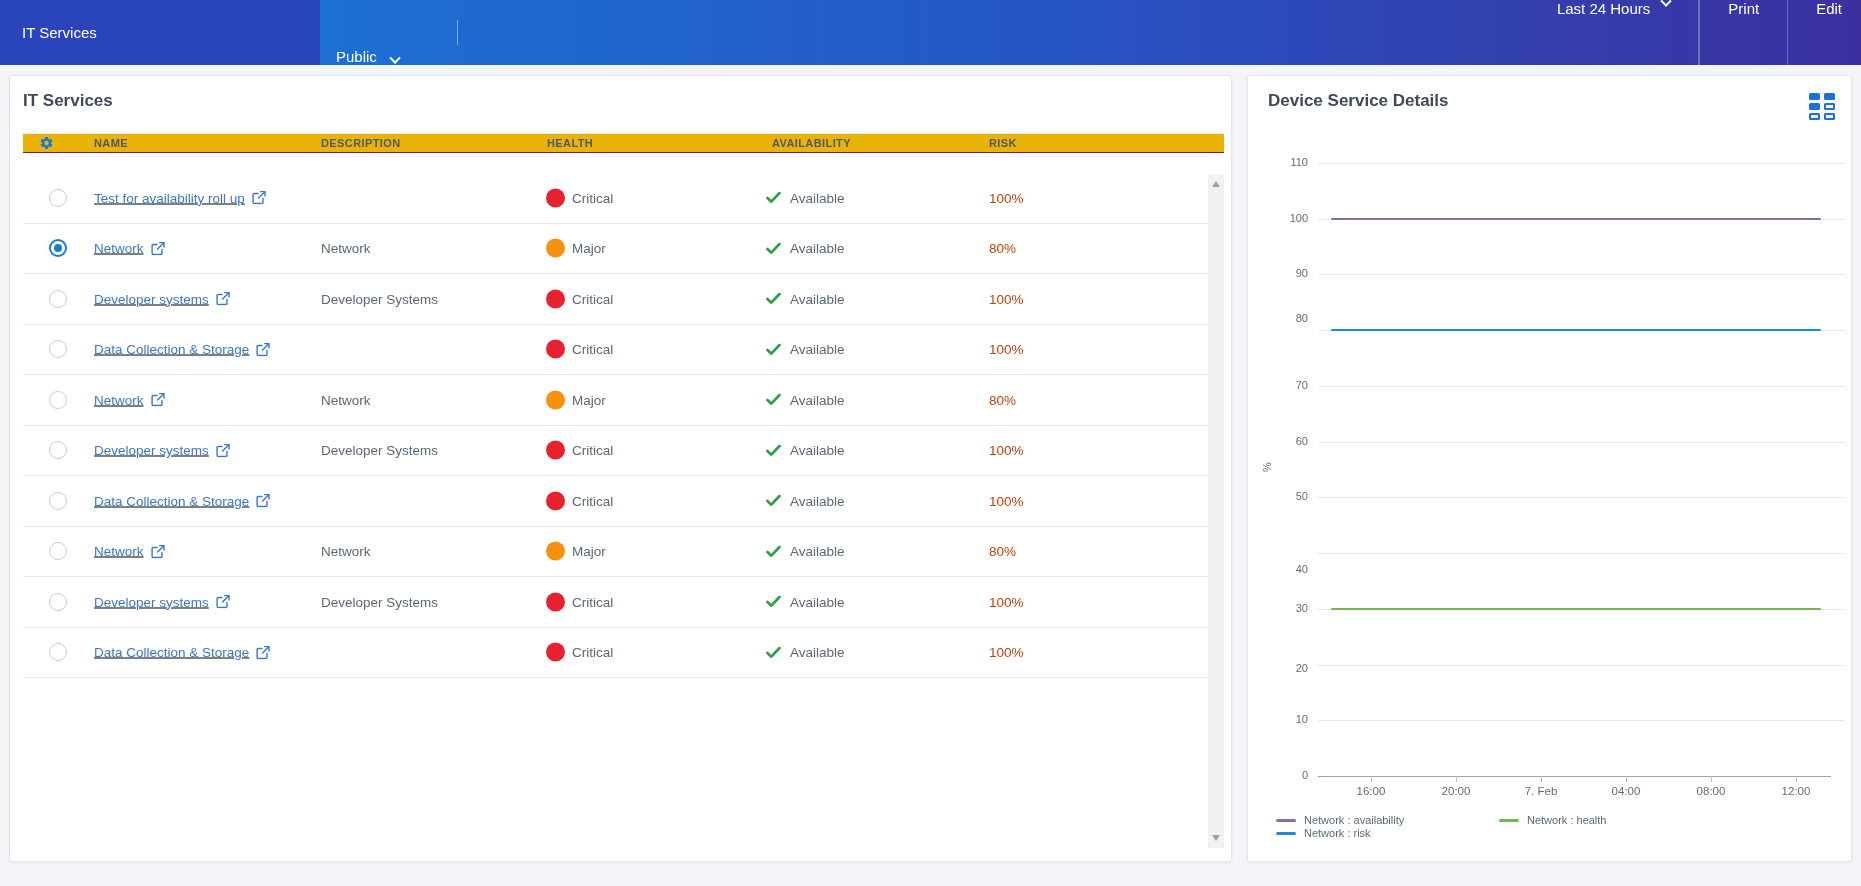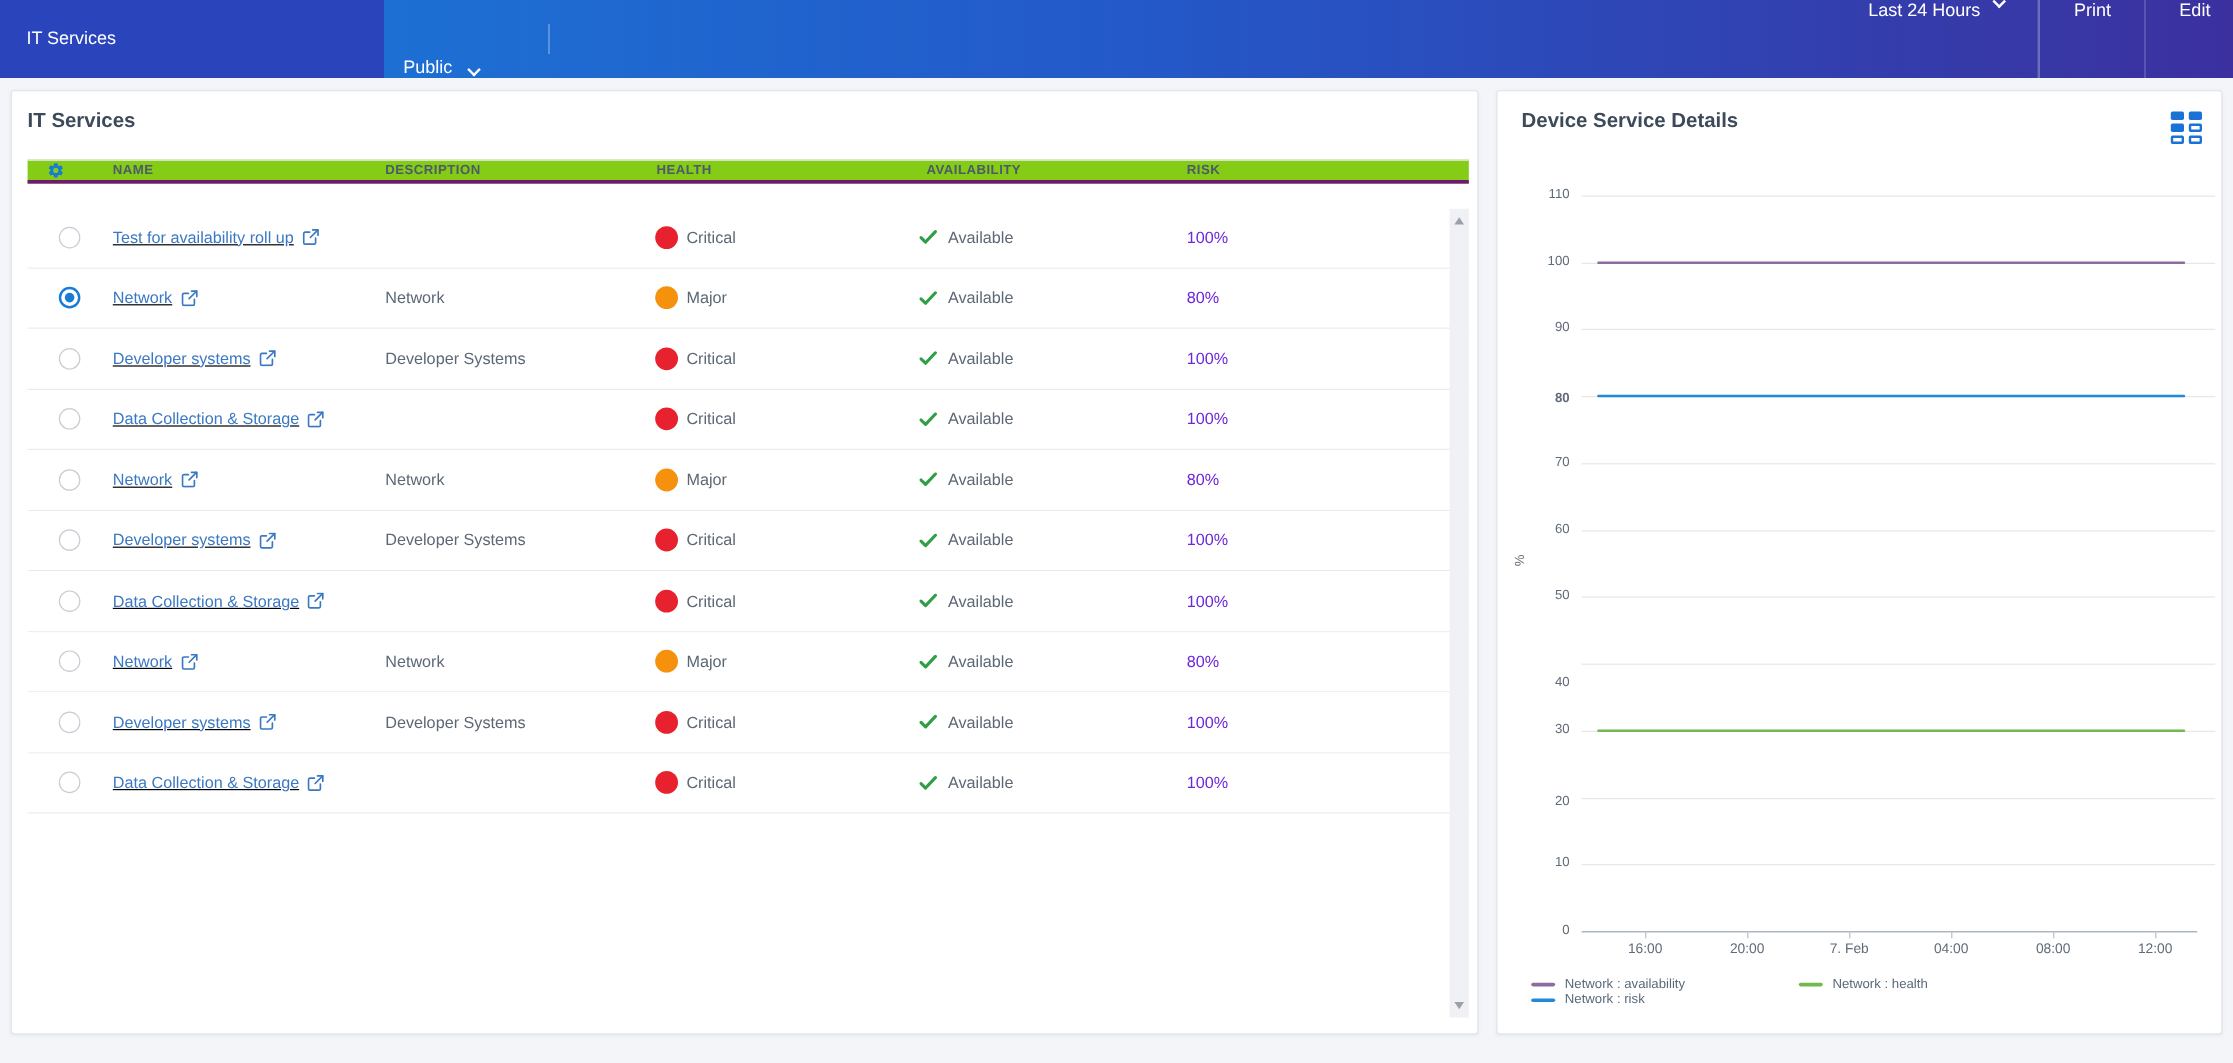--- a/index.html
+++ b/index.html
@@ -22,41 +22,41 @@
   .tb-div { width:1px; height:65px; background:rgba(255,255,255,.28); }
 
   
   .card { position:absolute; background:#fff; border:1px solid #e2e5ea; border-radius:3px;
     box-shadow:0 1px 3px rgba(40,50,70,.06); }
   .card-services { left:9px; top:75px; width:1223px; height:787px; }
   .card-details  { left:1247px; top:75px; width:605px; height:787px; }
   .panel-title { position:absolute; font-size:17px; color:#3d4a5a; }
 
   
-  .tbl-head { position:absolute; left:13px; top:57px; width:1201px; height:20px; background:#84cc16;
-    border-top:1px solid #e6e8ec; border-bottom:3px solid #701a75; }
+  .tbl-head { position:absolute; left:13px; top:57px; width:1201px; height:20px; background:#eab308;
+    border-top:1px solid #e6e8ec; border-bottom:1px solid #701a75; }
   .tbl-head .col, .svc-row .cell { position:absolute; top:50%; transform:translateY(-50%); }
   .col { font-size:11px; font-weight:bold; color:#4c5a6b; letter-spacing:.4px; }
   .c-gear { left:16px; } .c-name{ left:71px; } .c-desc{ left:298px; } .c-health{ left:524px; }
   .c-avail{ left:749px; } .c-risk{ left:966px; }
   .rows { position:absolute; left:13px; top:97px; width:1201px; }
   .svc-row { position:relative; height:50.5px; border-bottom:1px solid #e9ebee; background:#fff; }
   .radio { left:26px; width:18px; height:18px; border:1px solid #c8cdd4; border-radius:50%;
     background:#fff; display:inline-block; }
   .radio.checked { border:2px solid #1a7bd4; }
   .radio.checked::after { content:""; position:absolute; left:50%; top:50%; transform:translate(-50%,-50%);
     width:8px; height:8px; border-radius:50%; background:#1a7bd4; }
   .name-wrap { left:71px; display:flex; align-items:center; gap:7px;text-decoration:underline; }
   .svc-link { font-size:13.5px; color:#3a78c3; text-decoration:none; cursor:pointer; }
   .desc { left:298px; font-size:13.5px; color:#5c6875; }
   .health-wrap { left:523px; display:flex; align-items:center; gap:7px; }
   .dot { width:19px; height:19px; border-radius:50%; display:inline-block; }
   .cell-text { font-size:13.5px; color:#5c6875; }
   .avail-wrap { left:743px; display:flex; align-items:center; gap:9px; }
-  .risk { left:966px; font-size:13.5px; color:#6d28d9; }
+  .risk { left:966px; font-size:13.5px; color:#c2410c; }
 
   
   .scrollbar { position:absolute; left:1198px; top:98px; width:16px; height:674px; background:#f0f1f4; }
   .sb-up, .sb-dn { position:absolute; left:4px; width:0; height:0; cursor:pointer; }
   .sb-up { top:7px; border-left:4px solid transparent; border-right:4px solid transparent; border-bottom:6px solid #9aa1a9; }
   .sb-dn { bottom:7px; border-left:4px solid transparent; border-right:4px solid transparent; border-top:6px solid #9aa1a9; }
 
   
   #chart { position:absolute; left:0; top:0; width:605px; height:787px; }
   .gridline { position:absolute; height:1px; background:#e7e7e9; }
@@ -373,21 +373,21 @@
   </div>
   <div id="chart">
     <span class="ylab">%</span>
   <div class="gridline" style="top: 87px; left: 70px; width: 528px;"></div>
       <div class="ytick" style="top: 80px;">110</div>
       <div class="gridline" style="top: 142.727px; left: 70px; width: 528px;"></div>
       <div class="ytick" style="top: 135.727px;">100</div>
       <div class="gridline" style="top: 198.455px; left: 70px; width: 528px;"></div>
       <div class="ytick" style="top: 191.455px;">90</div>
       <div class="gridline" style="top: 254.182px; left: 70px; width: 528px;"></div>
-      <div class="ytick" style="top: 250px; font-weight: bold;">80</div>
+      <div class="ytick" style="top: 236px;">80</div>
       <div class="gridline" style="top: 309.909px; left: 70px; width: 528px;"></div>
       <div class="ytick" style="top: 302.909px;">70</div>
       <div class="gridline" style="top: 365.636px; left: 70px; width: 528px;"></div>
       <div class="ytick" style="top: 358.636px;">60</div>
       <div class="gridline" style="top: 421.364px; left: 70px; width: 528px;"></div>
       <div class="ytick" style="top: 414.364px;">50</div>
       <div class="gridline" style="top: 477.091px; left: 70px; width: 528px;"></div>
       <div class="ytick" style="top: 470.091px; margin-top: 17px;">40</div>
       <div class="gridline" style="top: 532.818px; left: 70px; width: 528px;"></div>
       <div class="ytick" style="top: 525.818px;">30</div>

